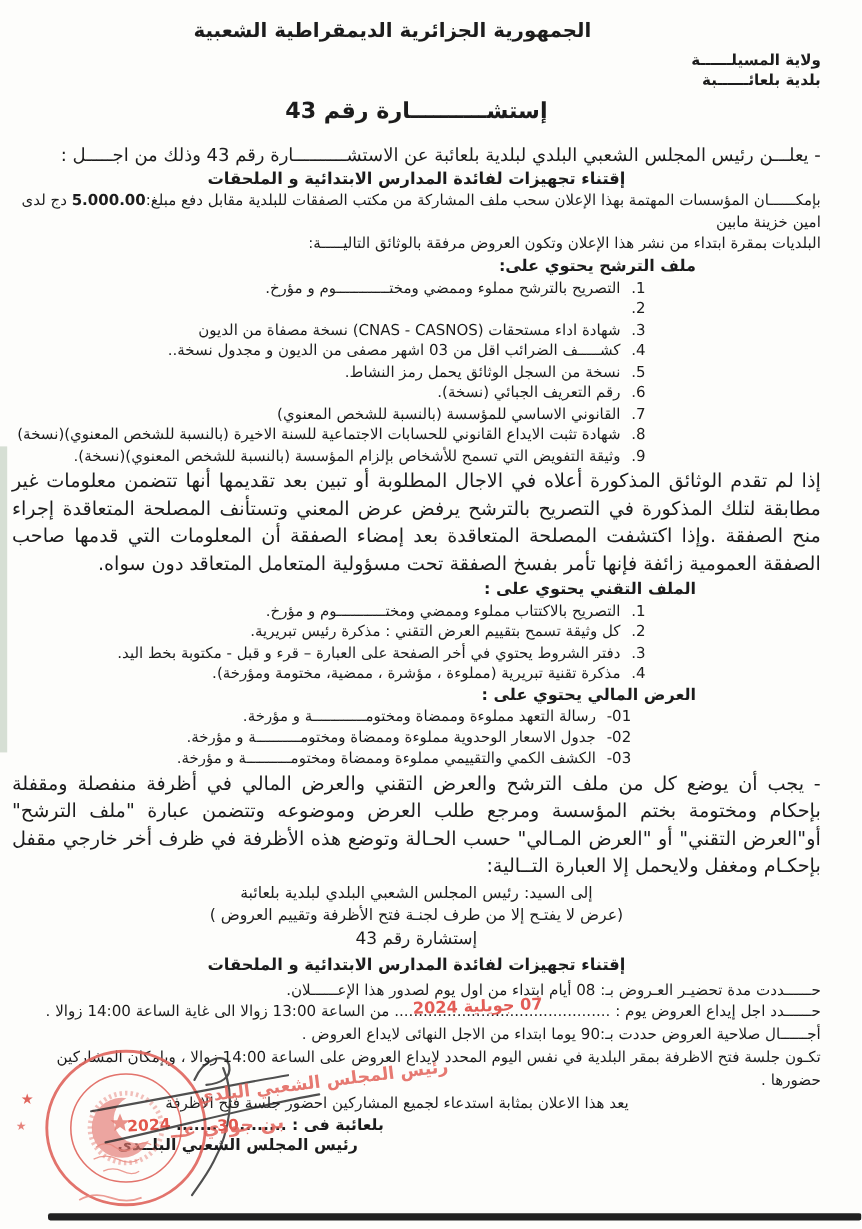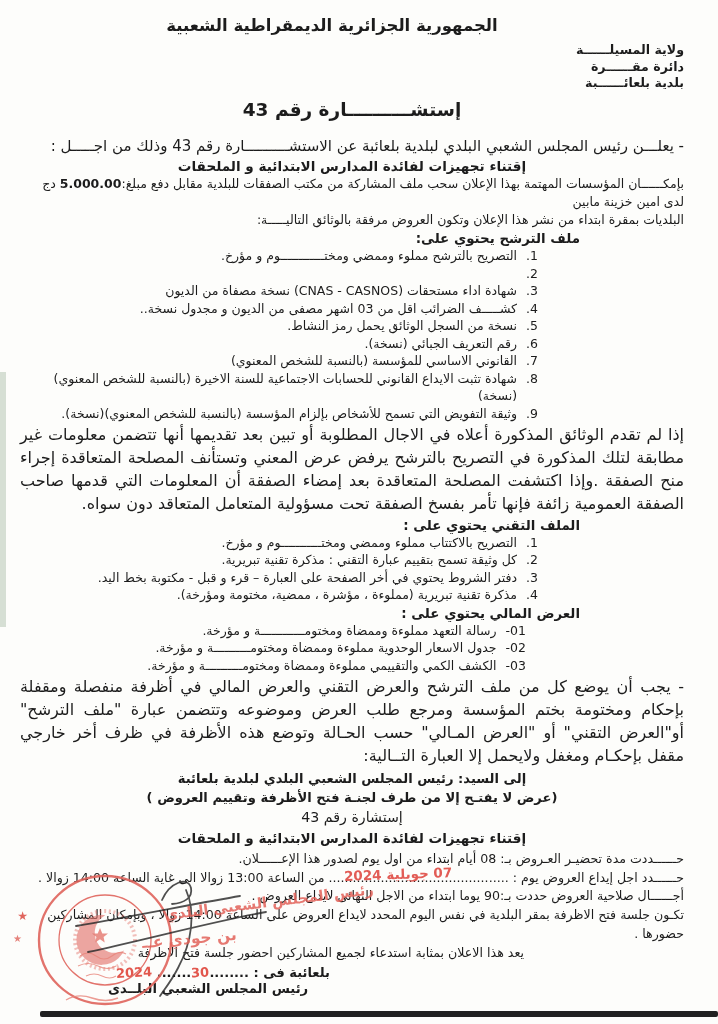--- a/index.html
+++ b/index.html
@@ -5,36 +5,36 @@
   html,body{margin:0;padding:0;background:#ffffff;}
   .page{
     position:relative;
     width:718px;height:1024px;
     background:#fdfdfb;
     overflow:hidden;
     direction:rtl;
     font-family:"DejaVu Sans", sans-serif;
     color:#1c1c1c;
     box-sizing:border-box;
-    padding:12px 34px 0 20px;
+    padding:12px 34px 0 10px;
   }
   .republic{text-align:center;font-weight:bold;font-size:16.5px;margin:4px 40px 0 0;}
   .admin{font-size:12.6px;font-weight:bold;line-height:1.32;margin-top:7px;text-align:right;}
   .title{text-align:center;font-weight:bold;font-size:18.5px;margin:7px 0 2px;}
   .announce{font-size:15px;margin:17px 0 2px;}
   .subject{text-align:center;font-weight:bold;font-size:13.6px;margin:3px 0 1px;}
   .intro{font-size:12.5px;line-height:1.45;}
   .intro .l2{text-align:right;}
   .amount{font-weight:bold;}
   .sec{font-size:13.4px;font-weight:bold;margin:2px 104px 1px 0;}
   .list{margin-right:146px;font-size:12.5px;line-height:1.4;}
   .list .row{display:flex;gap:9px;}
   .fin{margin-right:158px;}
   .par{font-size:16px;line-height:1.43;text-align:justify;margin:2px 0;}
-  .centerb{text-align:center;font-weight:bold;font-size:13.1px;line-height:1.45;}
+  .centerb{text-align:center;font-weight:normal;font-size:13.1px;line-height:1.45;}
   .ref{text-align:center;font-size:14.2px;margin:1px 0 5px;}
   .subject2{margin:3px 0 4px;}
   .dl{font-size:12.6px;line-height:1.5;}
   .dl-line{position:relative;}
   .invite{margin-right:160px;}
   .stamp-date{
     position:absolute;right:232px;top:-5px;
     color:#e04f48;font-weight:bold;font-size:13.5px;
     transform:rotate(-2deg);white-space:nowrap;opacity:.92;
   }
@@ -50,21 +50,20 @@
 </style>
 </head>
 <body>
 
 <div class="page">
 
   <div class="republic">الجمهورية الجزائرية  الديمقراطية الشعبية</div>
 
   <div class="admin">
     <div>ولاية المسيلــــــة</div>
-    <div>دائرة مقــــــرة</div>
     <div>بلدية بلعائــــــبة</div>
   </div>
 
   <div class="title">إستشــــــــــارة رقم 43</div>
 
   <div class="announce">- يعلـــن رئيس المجلس الشعبي البلدي  لبلدية بلعائبة عن الاستشــــــــــارة رقم 43 وذلك من اجـــــل :</div>
 
   <div class="subject">إقتناء تجهيزات لفائدة المدارس الابتدائية و الملحقات</div>
 
   <div class="intro">
@@ -114,21 +113,21 @@
   <div class="par">إذا لم تقدم الوثائق المذكورة أعلاه في الاجال المطلوبة أو تبين بعد تقديمها أنها تتضمن معلومات غير مطابقة لتلك المذكورة في التصريح بالترشح يرفض عرض المعني وتستأنف المصلحة المتعاقدة إجراء منح الصفقة .وإذا اكتشفت المصلحة المتعاقدة بعد إمضاء الصفقة أن المعلومات التي قدمها صاحب الصفقة العمومية زائفة فإنها تأمر بفسخ الصفقة تحت مسؤولية المتعامل المتعاقد دون سواه.</div>
 
   <div class="sec">الملف التقني يحتوي على :</div>
   <div class="list">
     <div class="row">
         <span>1.</span>
         <span>التصريح بالاكتتاب مملوء وممضي ومختـــــــــــوم و مؤرخ.</span>
       </div>
     <div class="row">
         <span>2.</span>
-        <span>كل وثيقة تسمح بتقييم عبارة التقني : مذكرة تقنية تبريرية.</span>
+        <span>كل وثيقة تسمح بتقييم العرض التقني : مذكرة رئيس تبريرية.</span>
       </div>
     <div class="row">
         <span>3.</span>
         <span>دفتر الشروط يحتوي في أخر الصفحة على العبارة –  قرء و قبل -  مكتوبة بخط اليد.</span>
       </div>
     <div class="row">
         <span>4.</span>
         <span>مذكرة تقنية تبريرية (مملوءة ، مؤشرة ، ممضية، مختومة ومؤرخة).</span>
       </div>
   </div>

